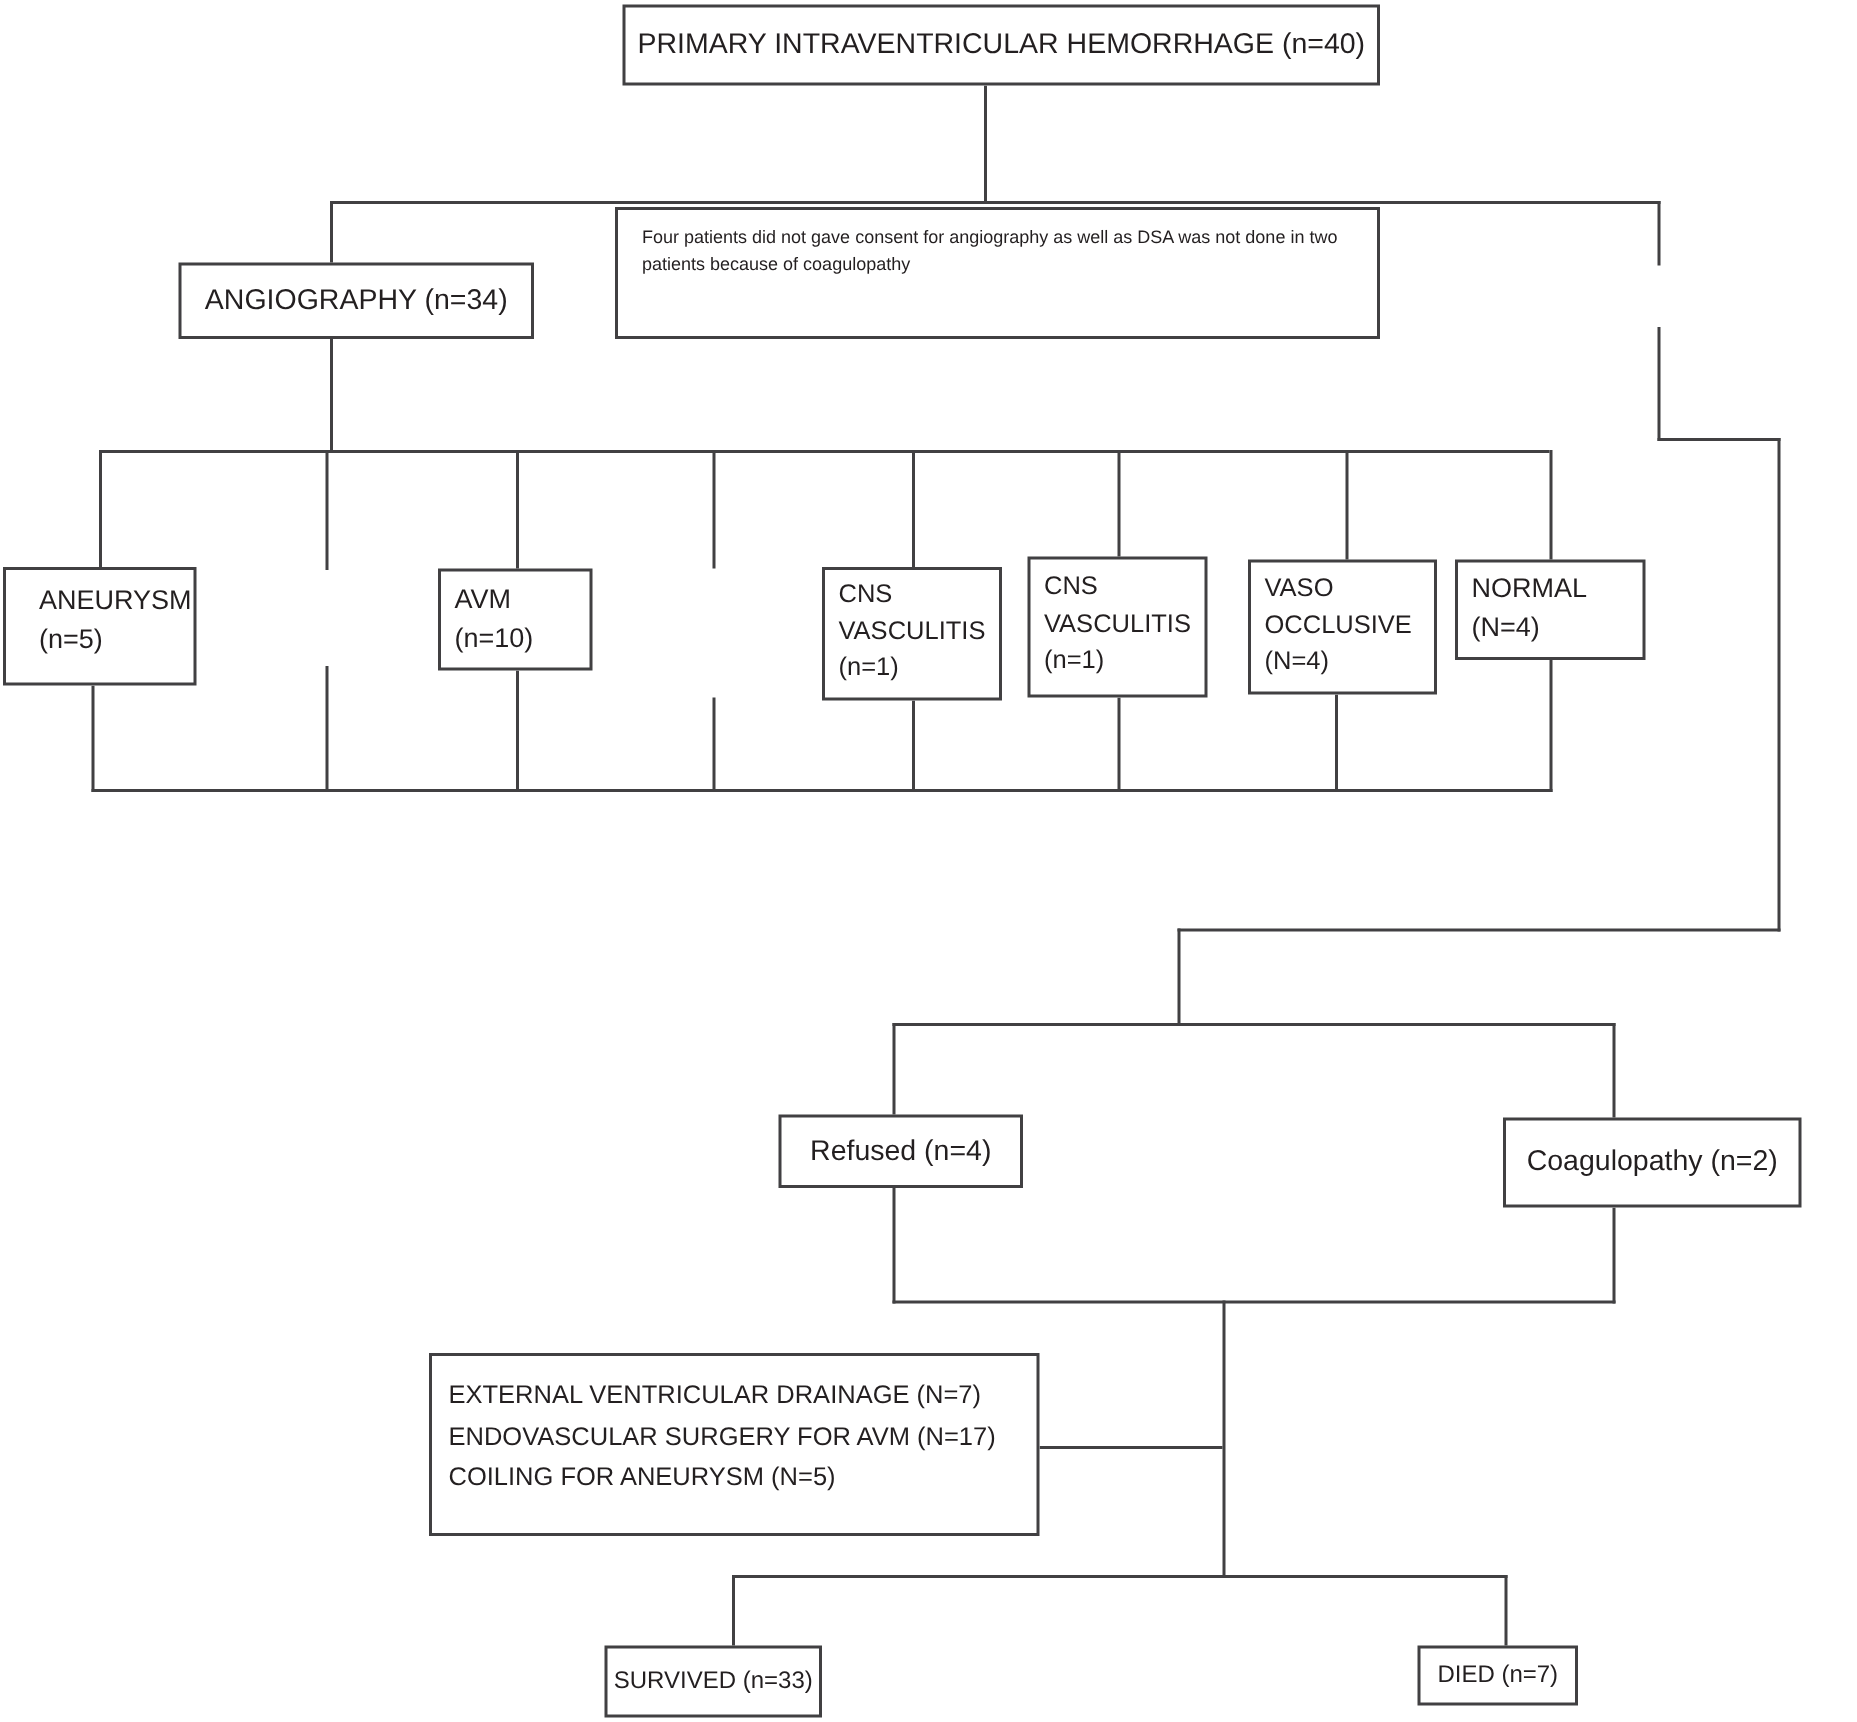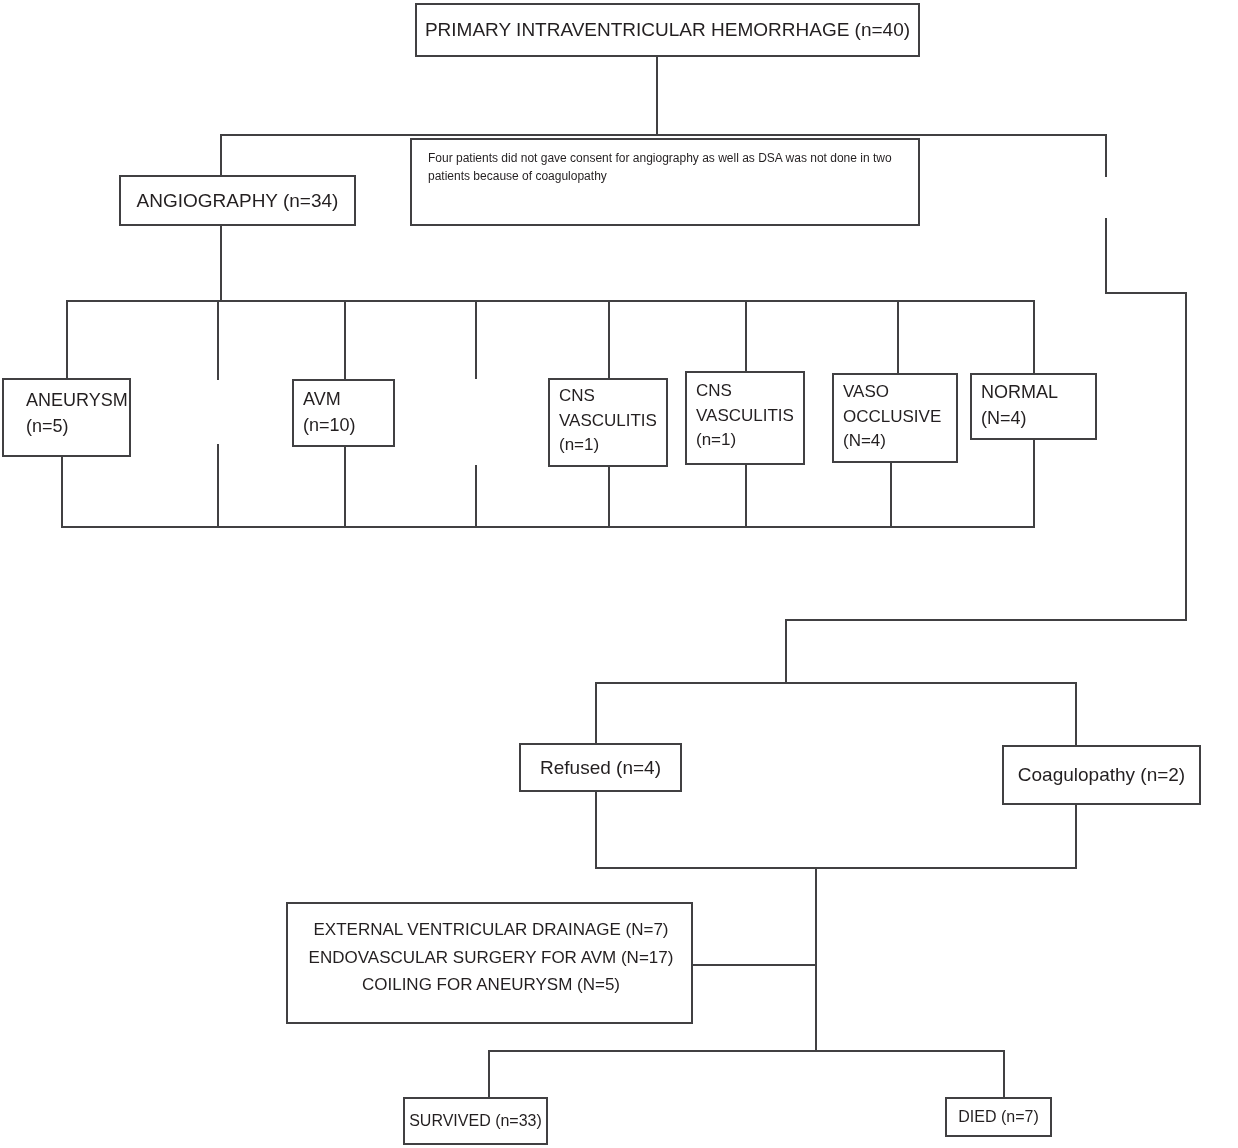--- a/index.html
+++ b/index.html
@@ -29,21 +29,21 @@
     text-align:center;
     padding:0 4px;
   }
   .box.multi{
     padding:7px 6px 4px 9px;
   }
   .hl,.vl{position:absolute;background:var(--line);}
   .hl{height:2px;}
   .vl{width:2px;}
   .note-text{padding:9px 12px 6px 16px;font-size:12px;line-height:1.5;}
-  .treat-text{padding:12px 8px 8px 11px;font-size:17px;line-height:1.62;white-space:nowrap;text-align:center;}
+  .treat-text{padding:12px 8px 8px 11px;font-size:17px;line-height:1.62;white-space:nowrap;}
 </style>
 </head>
 <body>
 
 <div id="figure">
 
   <div class="vl" style="left:656px;top:57px;height:79px;"></div>
   <div class="hl" style="left:220px;top:134px;width:887px;"></div>
   <div class="vl" style="left:220px;top:134px;height:43px;"></div>
   <div class="vl" style="left:1105px;top:134px;height:43px;"></div>

